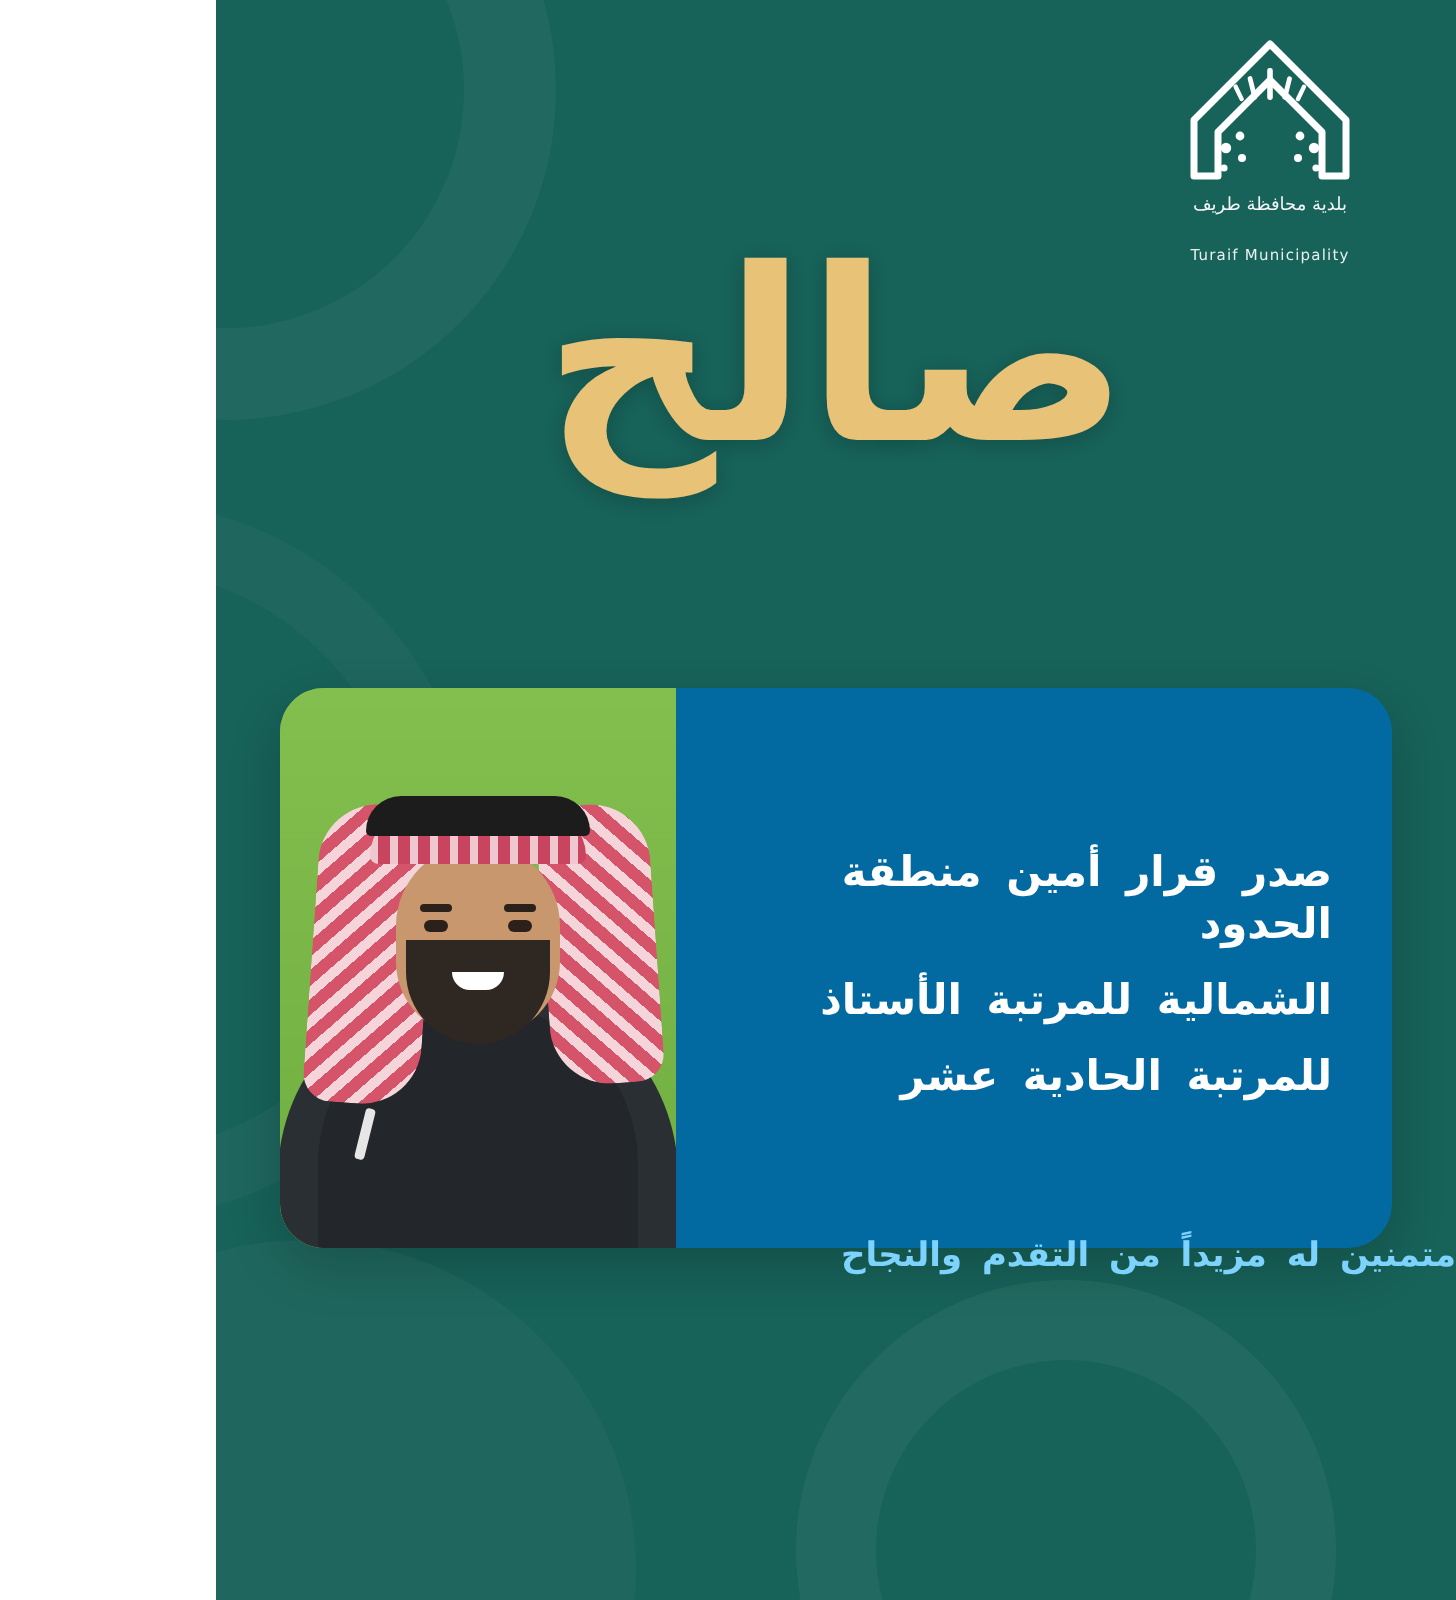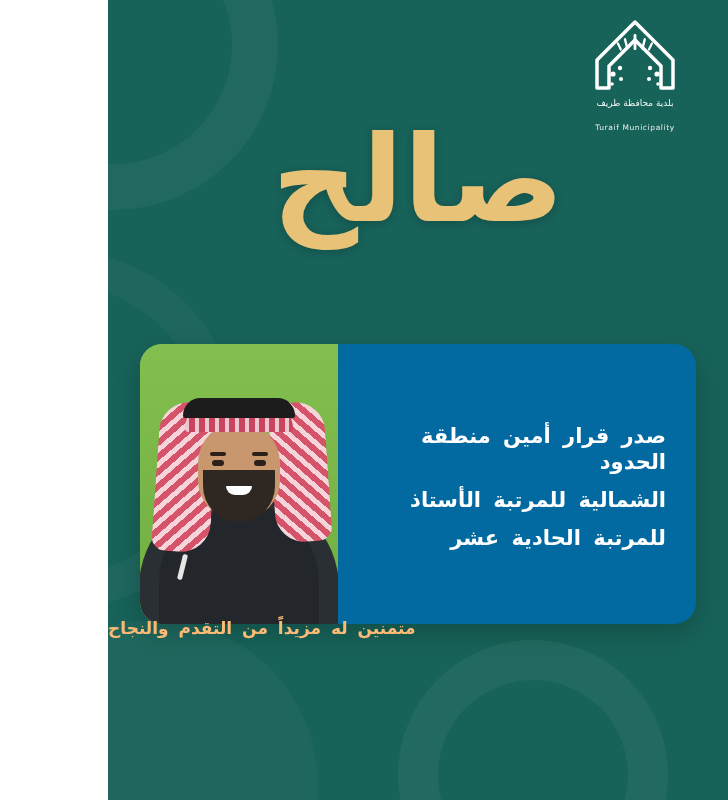--- a/index.html
+++ b/index.html
@@ -283,22 +283,22 @@
     border-radius: 2px;
     transform: rotate(14deg);
   }
 
   
   .footer-line {
     position: absolute;
     top: 618px;
     left: 0;
     right: 0;
-    text-align: left;
-    color: #fdba74;
+    text-align: right;
+    color: #7dd3fc;
     font-size: 17px;
     font-weight: 700;
     letter-spacing: 0.6px;
     word-spacing: 4px;
   }
 </style>
 </head>
 <body>
 
 <div class="poster">

